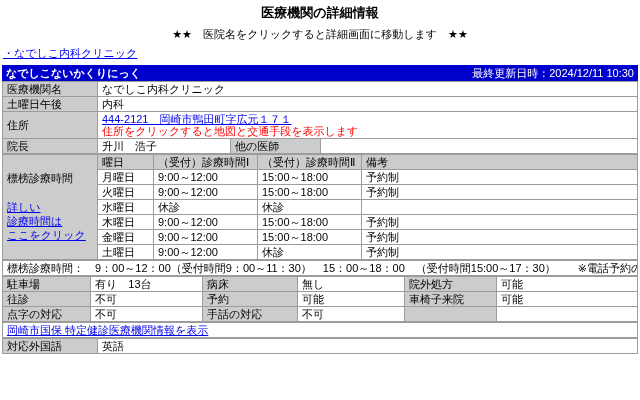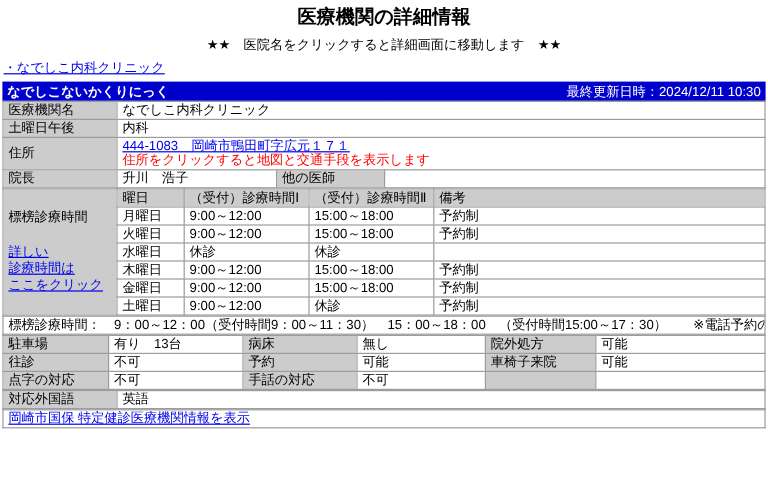--- a/index.html
+++ b/index.html
@@ -1,19 +1,19 @@
 <!DOCTYPE html>
 <html lang="ja" style="--bar-bg: #0000CC; --label-bg: #CCCCCC; --link: #0000EE; --alert: #FF0000;"><head>
 <meta charset="utf-8">
 <style>
   html,body{margin:0;padding:0;background:#fff;}
   body{font-family:"Liberation Sans","DejaVu Sans",sans-serif;color:#000;}
   .page{position:relative;width:640px;height:400px;background:#fff;overflow:hidden;font-size:11px;}
   a{color:var(--link,#0000EE);text-decoration:underline;cursor:pointer;}
-  .title{text-align:center;font-size:16px;font-weight:bold;padding:4px 0 2px;}
+  .title{text-align:center;font-size:13px;font-weight:bold;padding:4px 0 2px;}
   .navrow{padding:3px 3px 1px;}
   .navrow a{margin-right:14px;}
   .notice{text-align:center;padding:3px 12px 1px;}
   .clinicrow{padding:3px 3px 4px;}
   .bluebar{display:flex;justify-content:space-between;align-items:center;
            background:var(--bar-bg,#0000CC);color:#fff;height:14px;
            padding:1px 4px;margin:0 2px;}
   .bluebar .kana{font-weight:bold;}
   table.tbl{border-collapse:collapse;table-layout:fixed;width:636px;margin:0 2px;border:1px solid #7d7d7d;}
   .tbl td{border:1px solid #9c9c9c;padding:1px 4px;line-height:12px;font-size:11px;
@@ -59,21 +59,21 @@
       <td class="lbl">医療機関名</td>
       <td colspan="3">なでしこ内科クリニック</td>
     </tr>
     <tr>
       <td class="lbl">土曜日午後</td>
       <td colspan="3">内科</td>
     </tr>
     <tr>
       <td class="lbl">住所</td>
       <td colspan="3" class="addr-cell">
-        <a href="#">444-1083　岡崎市鴨田町字広元１７１</a><br>
+        <a href="#">444-2121　岡崎市鴨田町字広元１７１</a><br>
         <span class="red">住所をクリックすると地図と交通手段を表示します</span>
       </td>
     </tr>
     <tr>
       <td class="lbl">院長</td>
       <td>升川　浩子</td>
       <td class="lbl">他の医師</td>
       <td></td>
     </tr>
   </tbody>
@@ -180,35 +180,35 @@
       <td>不可</td>
       <td class="lbl">手話の対応</td>
       <td>不可</td>
       <td class="lbl"></td>
       <td></td>
     </tr>
   </tbody>
     </table>
 
   <table class="tbl">
-    <colgroup>
-        <col style="width:95px">
-        <col>
-      </colgroup>
-    <tbody>
-        <tr>
-      <td class="lbl">対応外国語</td>
-      <td>英語</td>
-    </tr>
-  </tbody>
-    </table>
-
-  <table class="tbl">
     <tbody>
         <tr>
       <td>
         <a href="#">岡崎市国保 特定健診医療機関情報を表示</a>
       </td>
     </tr>
   </tbody>
     </table>
 
+  <table class="tbl">
+    <colgroup>
+        <col style="width:95px">
+        <col>
+      </colgroup>
+    <tbody>
+        <tr>
+      <td class="lbl">対応外国語</td>
+      <td>英語</td>
+    </tr>
+  </tbody>
+    </table>
+
 </div>
 
 </body></html>

